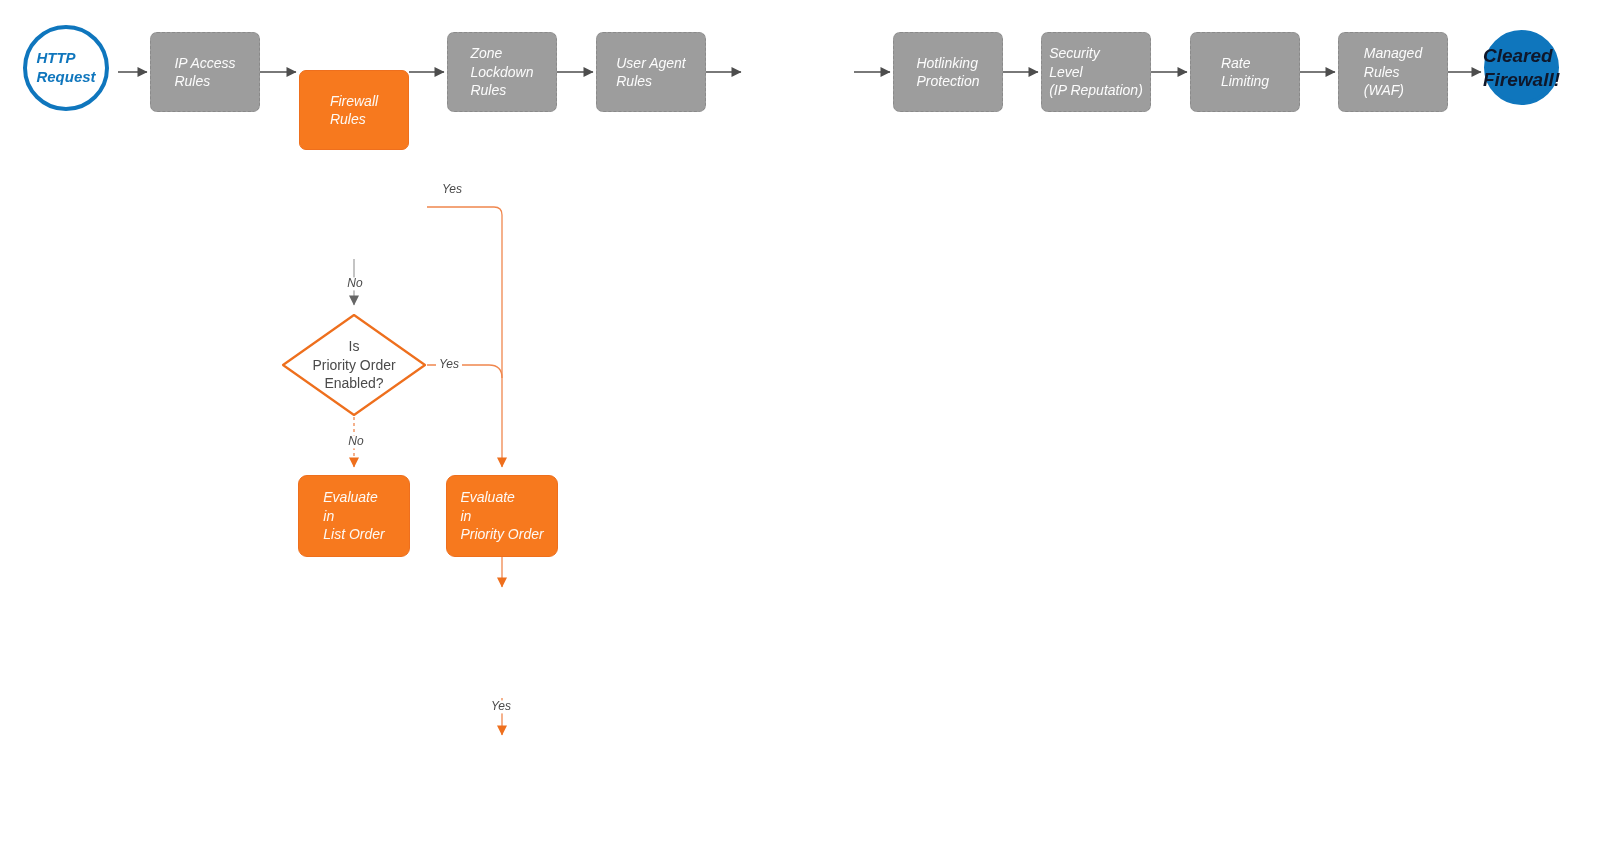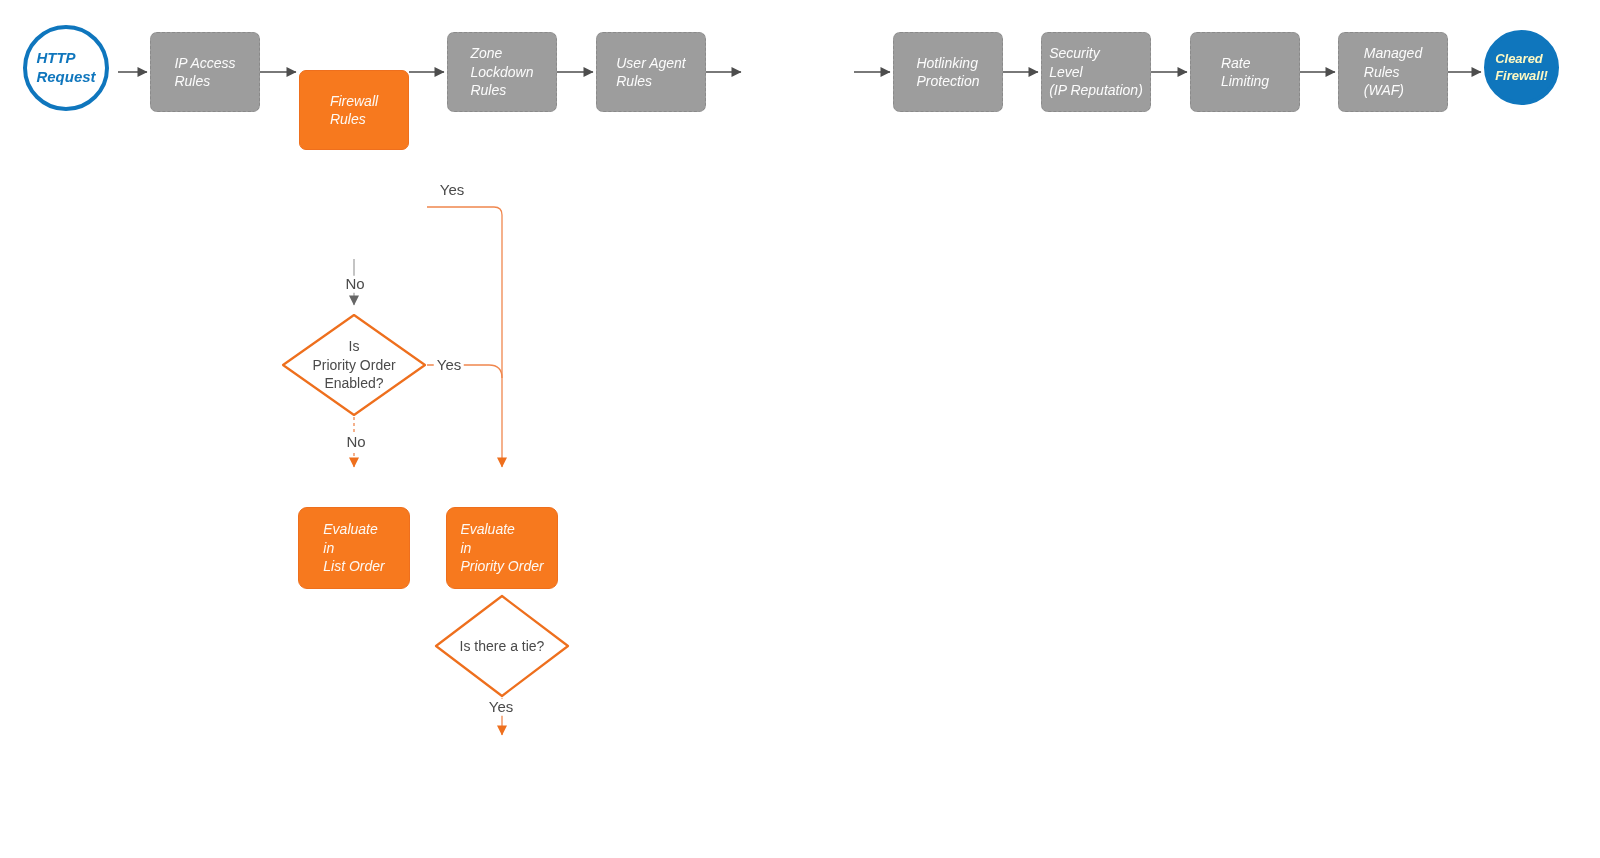--- a/index.html
+++ b/index.html
@@ -24,34 +24,34 @@
   .ah-gray{fill:var(--wire_gray_head);}
 
   .node{position:absolute;z-index:2;display:flex;align-items:center;justify-content:center;
         text-align:left;box-sizing:border-box;}
   .lbl{white-space:pre-line;display:block;}
 
   .rect{width:110px;height:80px;border-radius:7px;font-style:italic;font-size:14px;line-height:1.32;}
   .rect.graybox{background:var(--gray_node);border:1px dashed var(--gray_node_border);color:var(--node_text);}
   .rect.orangebox{background:var(--orange);border:1px solid var(--orange_stroke);color:#FDF9F4;margin-top:38px;}
   .rect2{width:112px;height:82px;border-radius:9px;background:var(--orange);
-         border:1px solid var(--orange_stroke);color:#FDF9F4;font-style:italic;font-size:14px;line-height:1.34;margin-top:32px;}
+         border:1px solid var(--orange_stroke);color:#FDF9F4;font-style:italic;font-size:14px;line-height:1.34;}
 
   .circle{border-radius:50%;font-style:italic;font-weight:bold;}
   .circle.start{width:86px;height:86px;border:4px solid var(--blue);background:#fff;color:var(--blue);font-size:15px;line-height:1.25;}
-  .circle.end{width:75px;height:75px;border:4px solid var(--blue);background:var(--blue);color:#fef9c3;font-size:13px;line-height:1.25;}
+  .circle.end{width:75px;height:75px;border:4px solid var(--blue);background:var(--blue);color:#0f172a;font-size:19px;line-height:1.25;}
 
   .diamond{position:absolute;z-index:2;}
   .dshape{position:absolute;left:0;top:0;width:100%;height:100%;}
   .dshape path{fill:#fff;stroke:var(--orange_stroke);stroke-width:2.2;stroke-linejoin:round;}
   .dlbl{position:absolute;inset:0;display:flex;align-items:center;justify-content:center;
         text-align:center;color:var(--text_dark);font-size:14px;line-height:1.34;white-space:pre-line;}
 
-  .elabel{position:absolute;z-index:3;transform:translate(-50%,-50%);
-          font-size:15px;color:var(--text_dark);background:var(--background);padding:0 3px;line-height:1.1;}
+  .elabel{position:absolute;z-index:3;transform:translate(-50%,-50%);font-style:italic;
+          font-size:12px;color:var(--text_dark);background:var(--background);padding:0 3px;line-height:1.1;}
 </style>
 </head>
 <body>
 
 <div class="canvas">
 
   <svg class="wires" width="1600" height="858" xmlns="http://www.w3.org/2000/svg">
     <defs>
       <marker id="ad" viewBox="0 0 10 10" refX="9.5" refY="5" markerWidth="12" markerHeight="10" markerUnits="userSpaceOnUse" orient="auto">
         <path d="M0 0 L10 5 L0 10 Z" class="ah-dark"></path>
@@ -144,26 +144,20 @@
     <span class="lbl">Evaluate
 in
 List Order</span>
   </div>
   <div class="node rect2" style="left:446px;top:475px">
     <span class="lbl">Evaluate
 in
 Priority Order</span>
   </div>
 
-  <div class="diamond" style="left:434px;top:594px;width:136px;height:104px">
-    <svg class="dshape" viewBox="0 0 136 104" xmlns="http://www.w3.org/2000/svg">
-      <path d="M68 2 L134 52 L68 102 L2 52 Z"></path>
-    </svg>
-    <span class="dlbl">Is there a tie?</span>
-  </div>
 
 
   <span class="elabel" style="left:452px;top:190px;background:transparent">Yes</span>
   <span class="elabel" style="left:355px;top:284px">No</span>
   <span class="elabel" style="left:449px;top:365px">Yes</span>
   <span class="elabel" style="left:356px;top:442px">No</span>
   <span class="elabel" style="left:501px;top:707px">Yes</span>
 
 </div>
 

